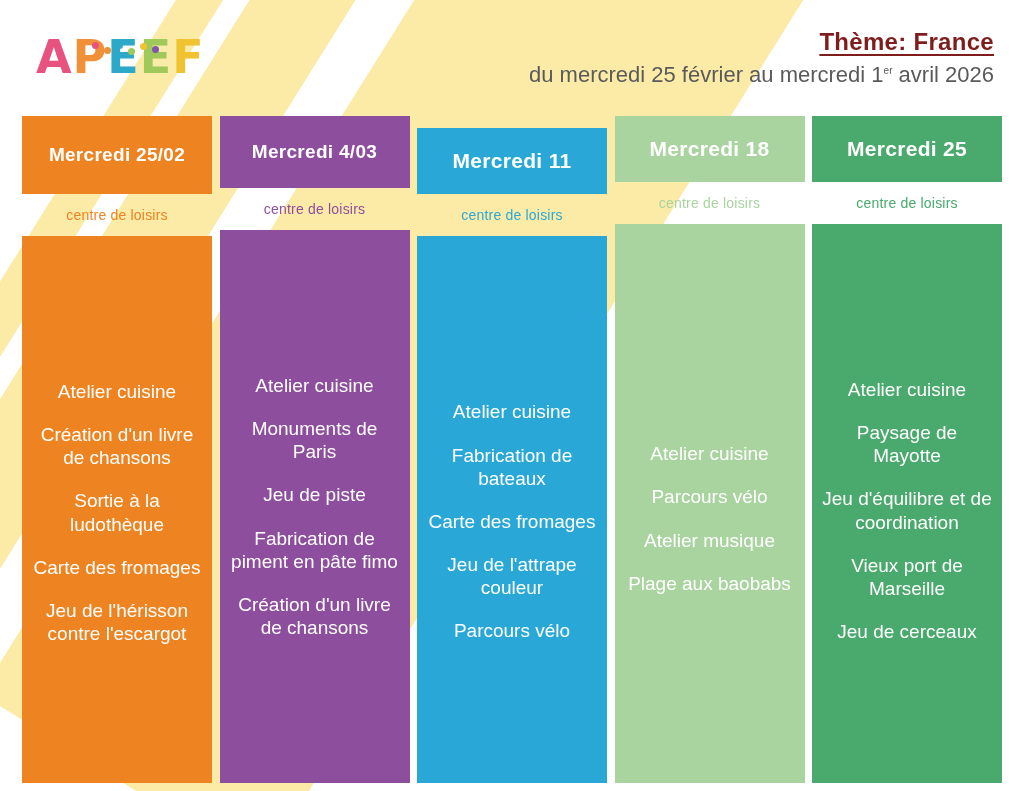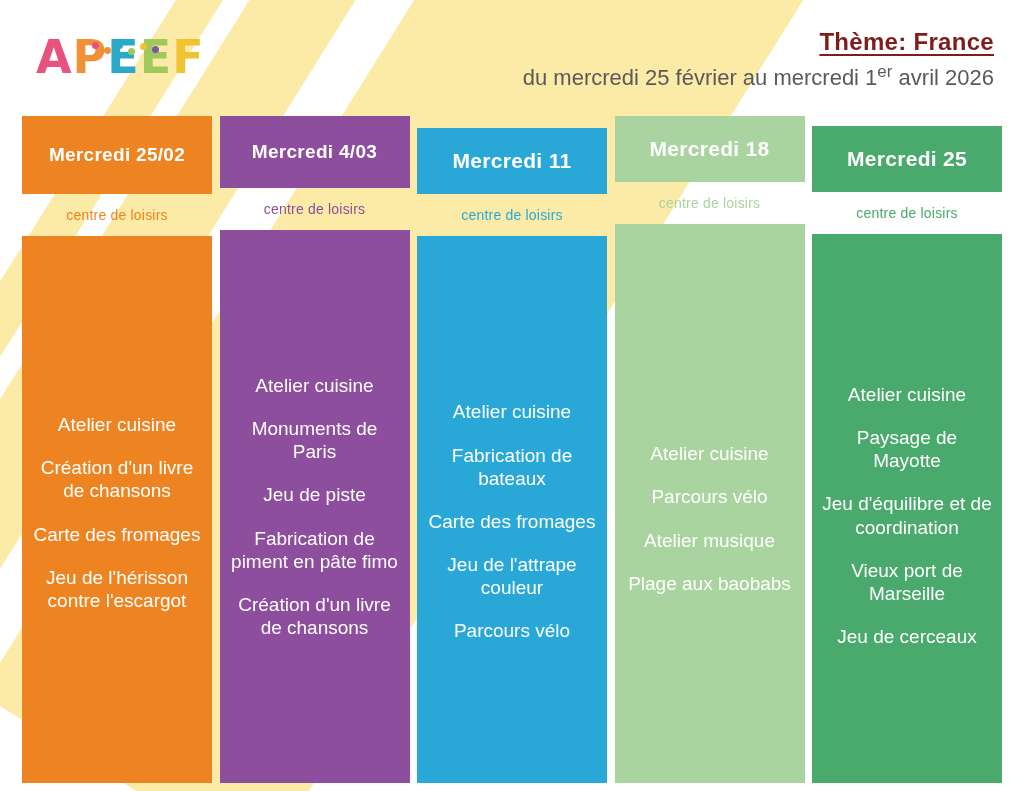--- a/index.html
+++ b/index.html
@@ -84,21 +84,21 @@
     letter-spacing: 0.3px;
     white-space: nowrap;
   }
   .theme-sub {
     position: absolute;
     right: 30px; top: 62px;
     font-size: 22px;
     color: #5a5a5a;
     white-space: nowrap;
   }
-  .theme-sub sup { font-size: 17px; }
+  .theme-sub sup { font-size: 10px; }
 
   
   .columns {
     position: absolute;
     left: 0; top: 108px;
     width: 1024px; height: 683px;
     display: flex;
     justify-content: space-between;
     padding: 8px 22px;
   }
@@ -189,20 +189,21 @@
   </div>
 
   <div class="columns">
 
     <div class="col col-1">
       <div class="col-head" style="background: rgb(238, 132, 33);">Mercredi 25/02</div>
       <div class="col-sub" style="color: rgb(238, 132, 33);">centre de loisirs</div>
       <div class="col-body" style="background: rgb(238, 132, 33);">
         <div class="activity">Atelier cuisine</div>
         <div class="activity">Création d'un livre de chansons</div>
+        <div class="activity">Sortie à la ludothèque</div>
         <div class="activity">Carte des fromages</div>
         <div class="activity">Jeu de l'hérisson contre l'escargot</div>
       </div>
     </div>
 
     <div class="col col-2">
       <div class="col-head" style="background: rgb(142, 78, 158);">Mercredi 4/03</div>
       <div class="col-sub" style="color: rgb(142, 78, 158);">centre de loisirs</div>
       <div class="col-body" style="background: rgb(142, 78, 158);">
         <div class="activity">Atelier cuisine</div>
@@ -230,21 +231,21 @@
       <div class="col-sub" style="color: rgb(169, 212, 160);">centre de loisirs</div>
       <div class="col-body" style="background: rgb(169, 212, 160);">
         <div class="activity">Atelier cuisine</div>
         <div class="activity">Parcours vélo</div>
         <div class="activity">Atelier musique</div>
         <div class="activity">Plage aux baobabs</div>
       </div>
     </div>
 
     <div class="col col-5">
-      <div class="col-head" style="background: rgb(74, 169, 108); margin-top: 10px;">Mercredi 25</div>
+      <div class="col-head" style="background: rgb(74, 169, 108);">Mercredi 25</div>
       <div class="col-sub" style="color: rgb(74, 169, 108);">centre de loisirs</div>
       <div class="col-body" style="background: rgb(74, 169, 108);">
         <div class="activity">Atelier cuisine</div>
         <div class="activity">Paysage de Mayotte</div>
         <div class="activity">Jeu d'équilibre et de coordination</div>
         <div class="activity">Vieux port de Marseille</div>
         <div class="activity">Jeu de cerceaux</div>
       </div>
     </div>
 

